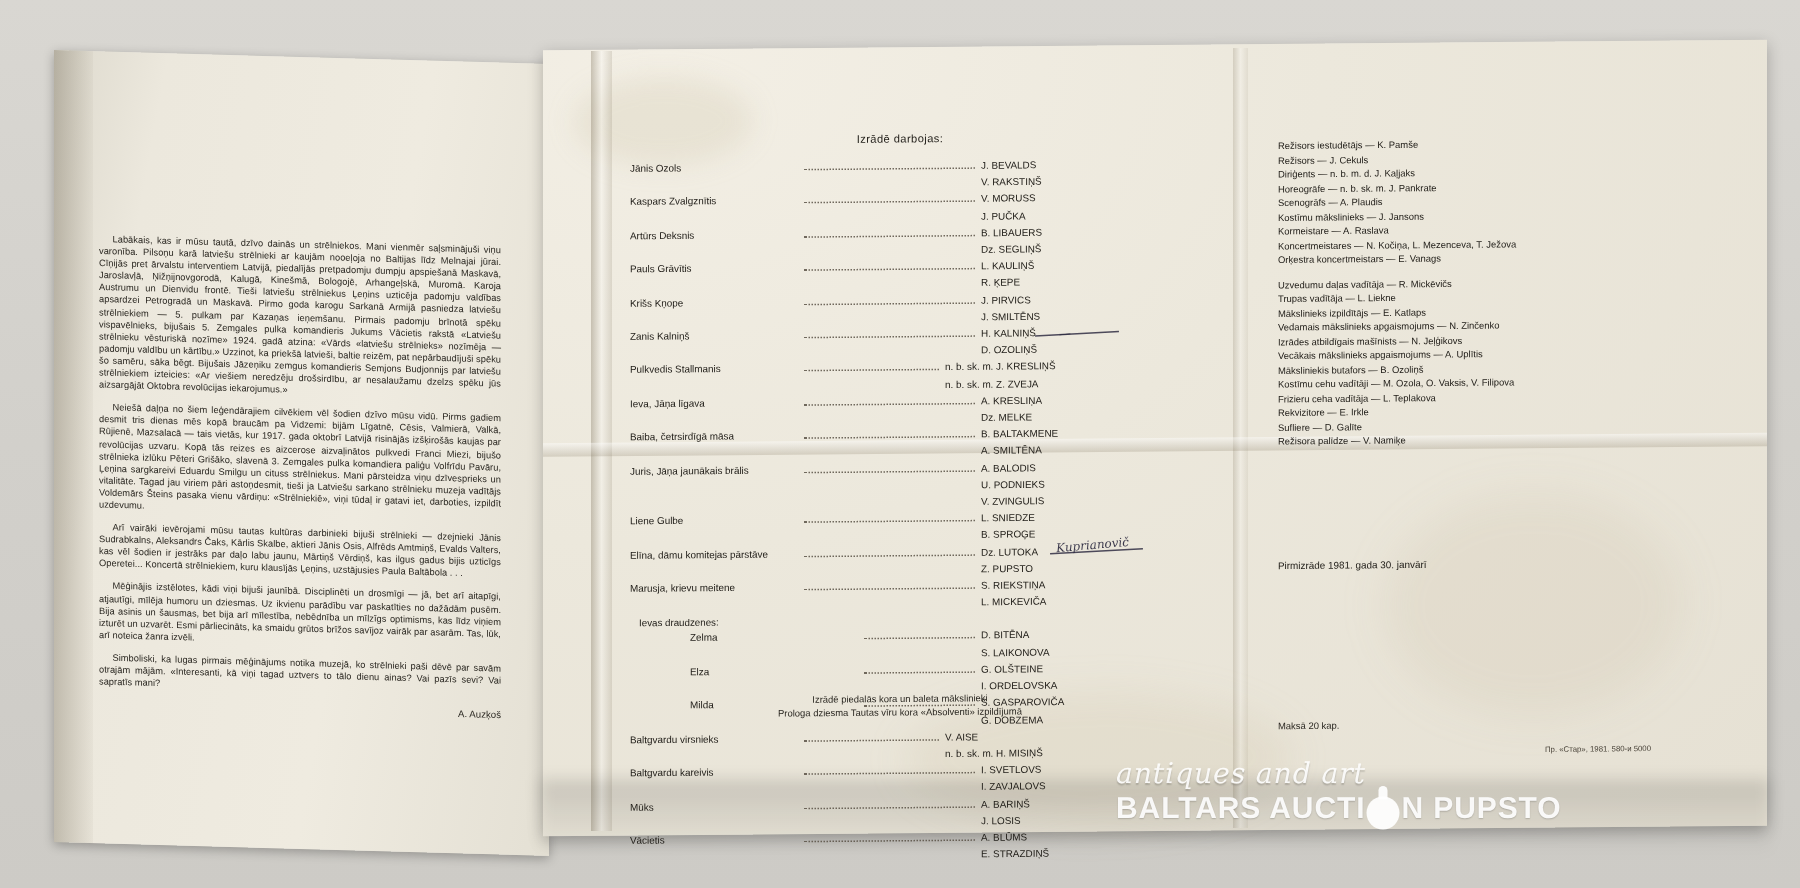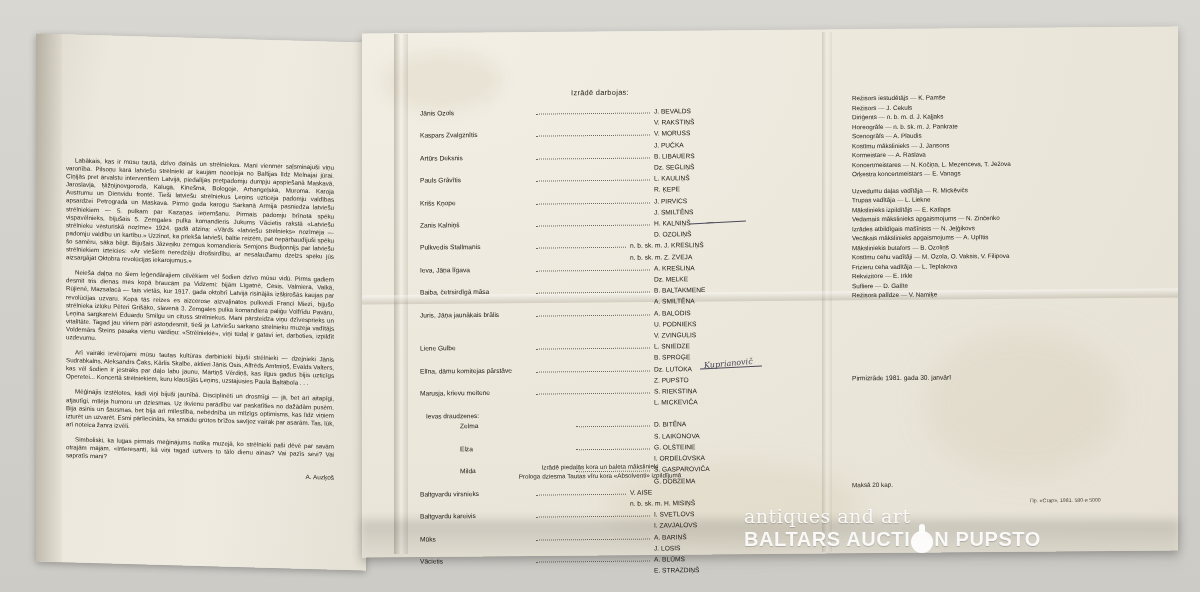--- a/index.html
+++ b/index.html
@@ -228,20 +228,21 @@
     position: absolute;
     left: 744px;
     top: 505px;
     width: 450px;
     color: rgba(255,255,255,.86);
     pointer-events: none;
     text-shadow: 0 1px 1px rgba(0,0,0,.18);
   }
   #wm-small {
     font-family: "DejaVu Serif", serif;
+    font-style: italic;
     font-size: 19px;
     letter-spacing: .5px;
     margin-bottom: 1px;
     color: rgba(255,255,255,.9);
   }
   #wm-big {
     font-size: 20px;
     font-weight: bold;
     letter-spacing: .6px;
     display: flex;

